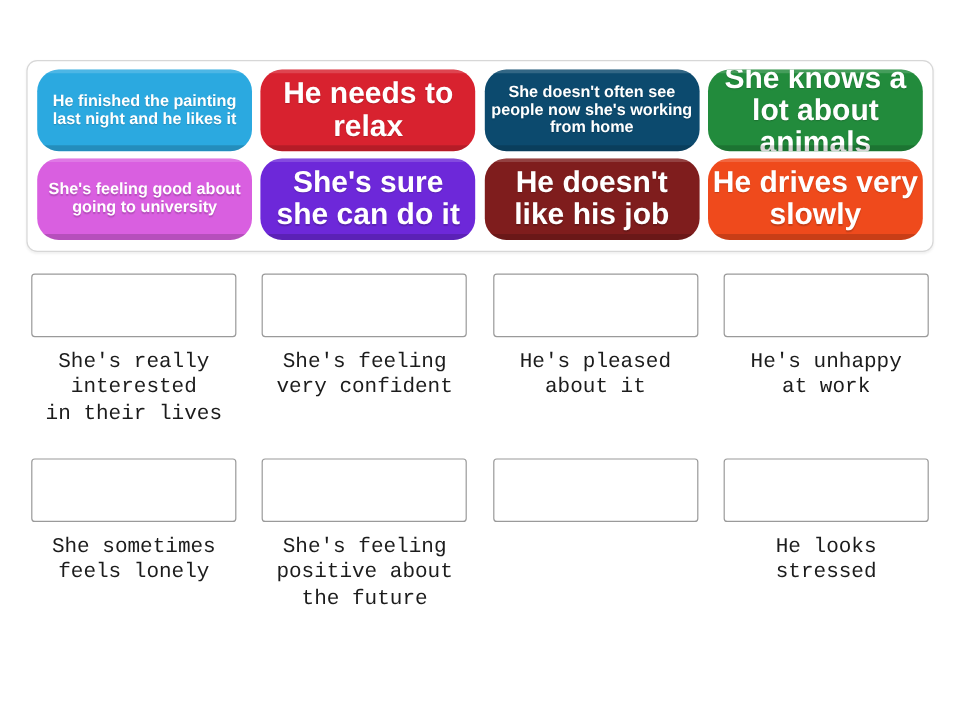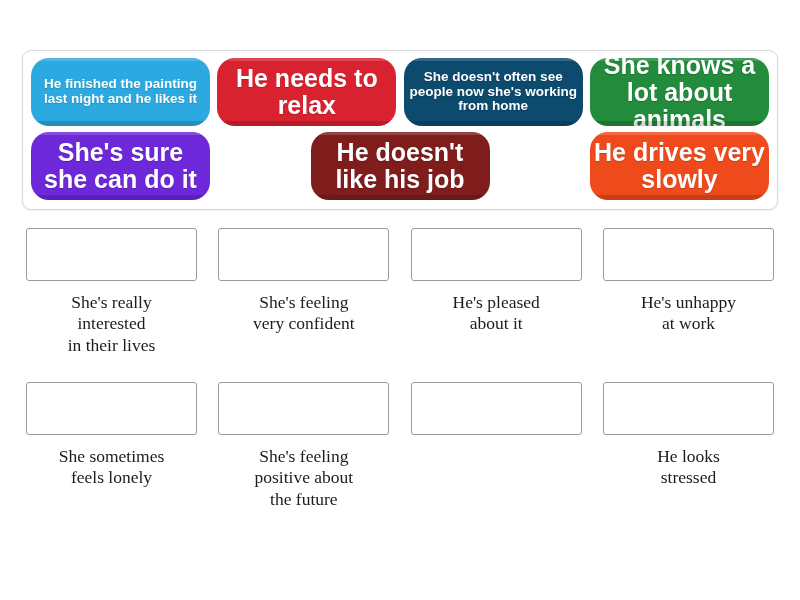--- a/index.html
+++ b/index.html
@@ -114,21 +114,21 @@
     background: #ffffff;
     border: 1px solid #9a9a9a;
     border-radius: 3px;
   }
   .answer-label {
     margin-top: 11px;
     font-size: 17.5px;
     line-height: 1.22;
     color: #1c1c1c;
     text-align: center;
-    font-family: Liberation Serif, serif;
+    font-family: Liberation Mono, monospace;
     white-space: pre-line;
   }
 </style>
 </head>
 <body>
 
 <div id="tile-tray">
 
   <div class="tile-row">
     <div class="tile fs-sm" style="background-color: rgb(43, 169, 224);">
@@ -145,20 +145,25 @@
 see people now she's
 working from home</span>
     </div>
     <div class="tile fs-lg" style="background-color: rgb(34, 139, 60);">
       <span class="tile-label">She knows a lot
 about animals</span>
     </div>
   </div>
 
   <div class="tile-row">
+    <div class="tile fs-sm" style="background-color: rgb(217, 95, 224);">
+      <span class="tile-label">She's feeling
+good about going
+to university</span>
+    </div>
     <div class="tile fs-lg" style="background-color: #6d28d9;">
       <span class="tile-label">She's sure
 she can do it</span>
     </div>
     <div class="tile fs-lg" style="background-color: #7f1d1d;">
       <span class="tile-label">He doesn't
 like his job</span>
     </div>
     <div class="tile fs-lg" style="background-color: rgb(239, 74, 28);">
       <span class="tile-label">He drives

